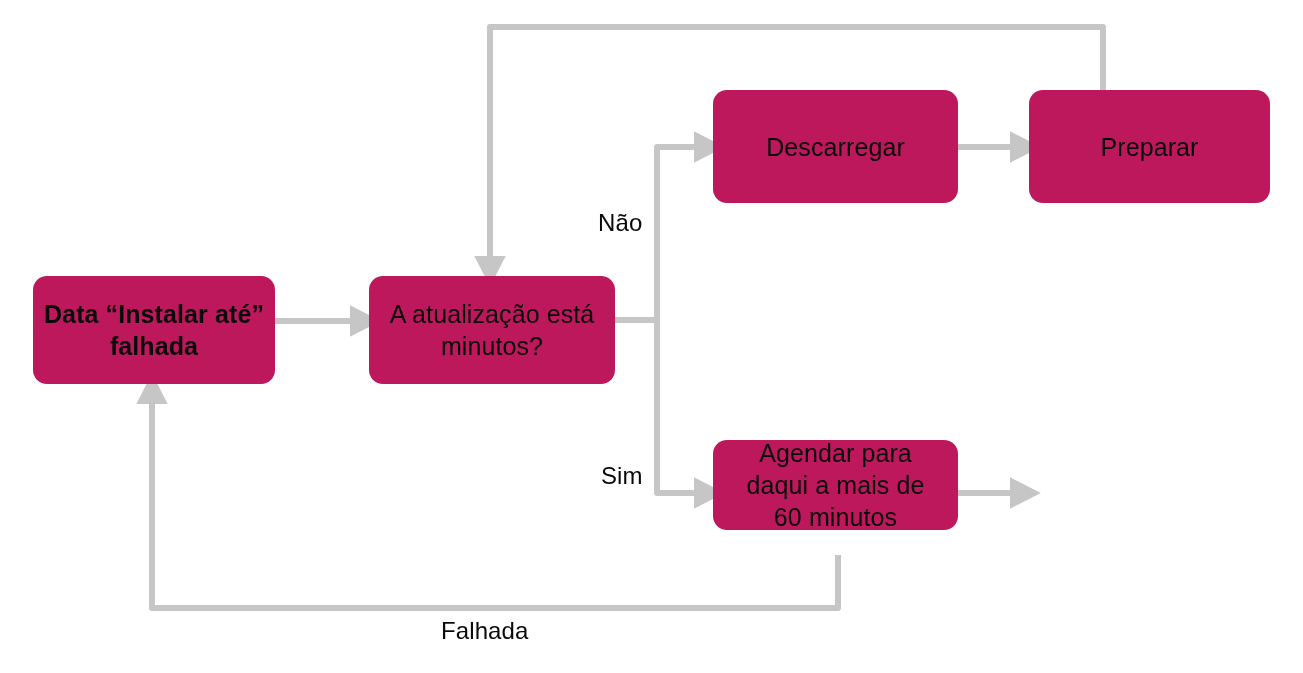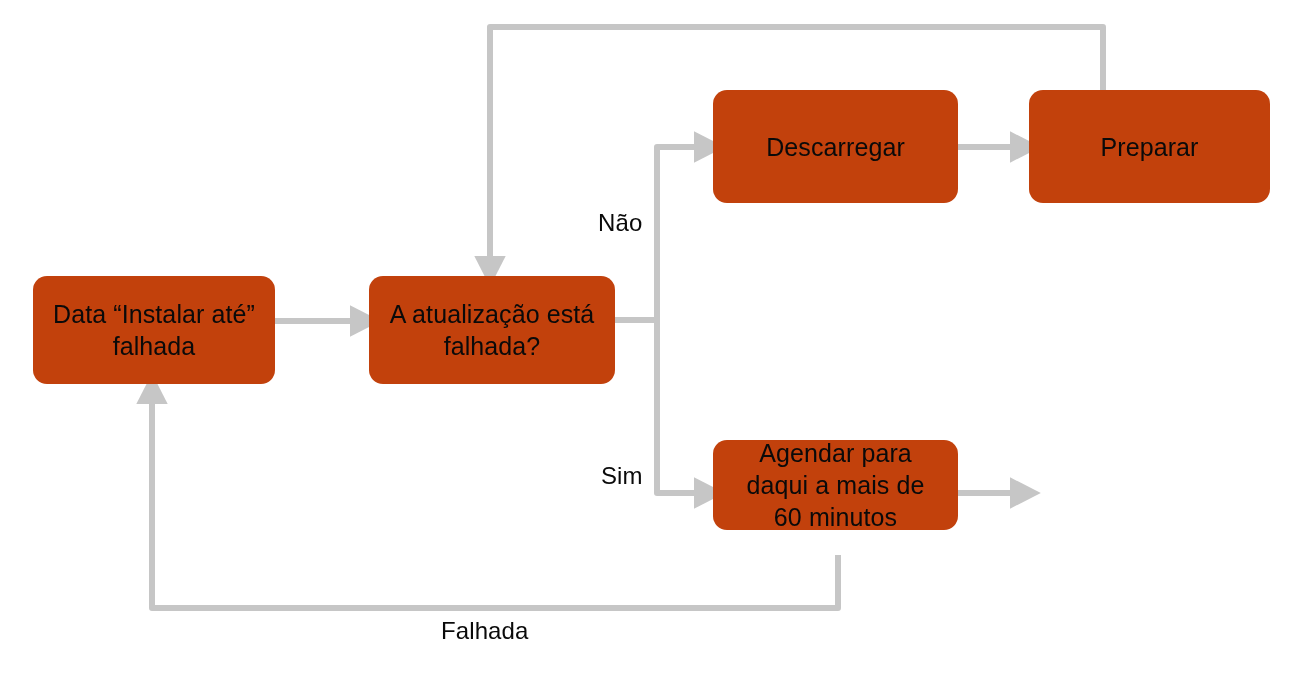--- a/index.html
+++ b/index.html
@@ -20,21 +20,21 @@
   #edge-layer {
     position: absolute;
     left: 0;
     top: 0;
     width: 1303px;
     height: 673px;
   }
   .node {
     position: absolute;
     box-sizing: border-box;
-    background: #c2410c;
+    background: #be185d;
     border-radius: 14px;
     display: flex;
     align-items: center;
     justify-content: center;
     text-align: center;
     color: #0a0a0a;
     font-size: 25px;
     line-height: 1.28;
     letter-spacing: 0.1px;
     padding: 4px 10px;
@@ -88,25 +88,25 @@
 
     <g>
       <path d="M958,493 L1012,493" fill="none" stroke="#c6c6c6" stroke-width="6" marker-end="url(#arrow)"></path>
     </g>
 
     <g>
       <path d="M838,555 L838,608 L152,608 L152,402" fill="none" stroke="#c6c6c6" stroke-width="6" stroke-linejoin="round" marker-end="url(#arrow)"></path>
     </g>
   </svg>
 
-  <div class="node" style="left:33px;  top:276px; width:242px; height:108px;">Data “Instalar até”
+  <div class="node" style="left:33px;  top:276px; width:242px; height:108px;font-weight:bold;">Data “Instalar até”
 falhada</div>
 
   <div class="node" style="left:369px; top:276px; width:246px; height:108px;">A atualização está
-falhada?</div>
+minutos?</div>
 
   <div class="node" style="left:713px; top:90px;  width:245px; height:113px;">Descarregar</div>
 
   <div class="node" style="left:1029px;top:90px;  width:241px; height:113px;text-align:center;">Preparar</div>
 
   <div class="node" style="left:713px; top:440px; width:245px; height:90px;">Agendar para
 daqui a mais de
 60 minutos</div>
 
 

